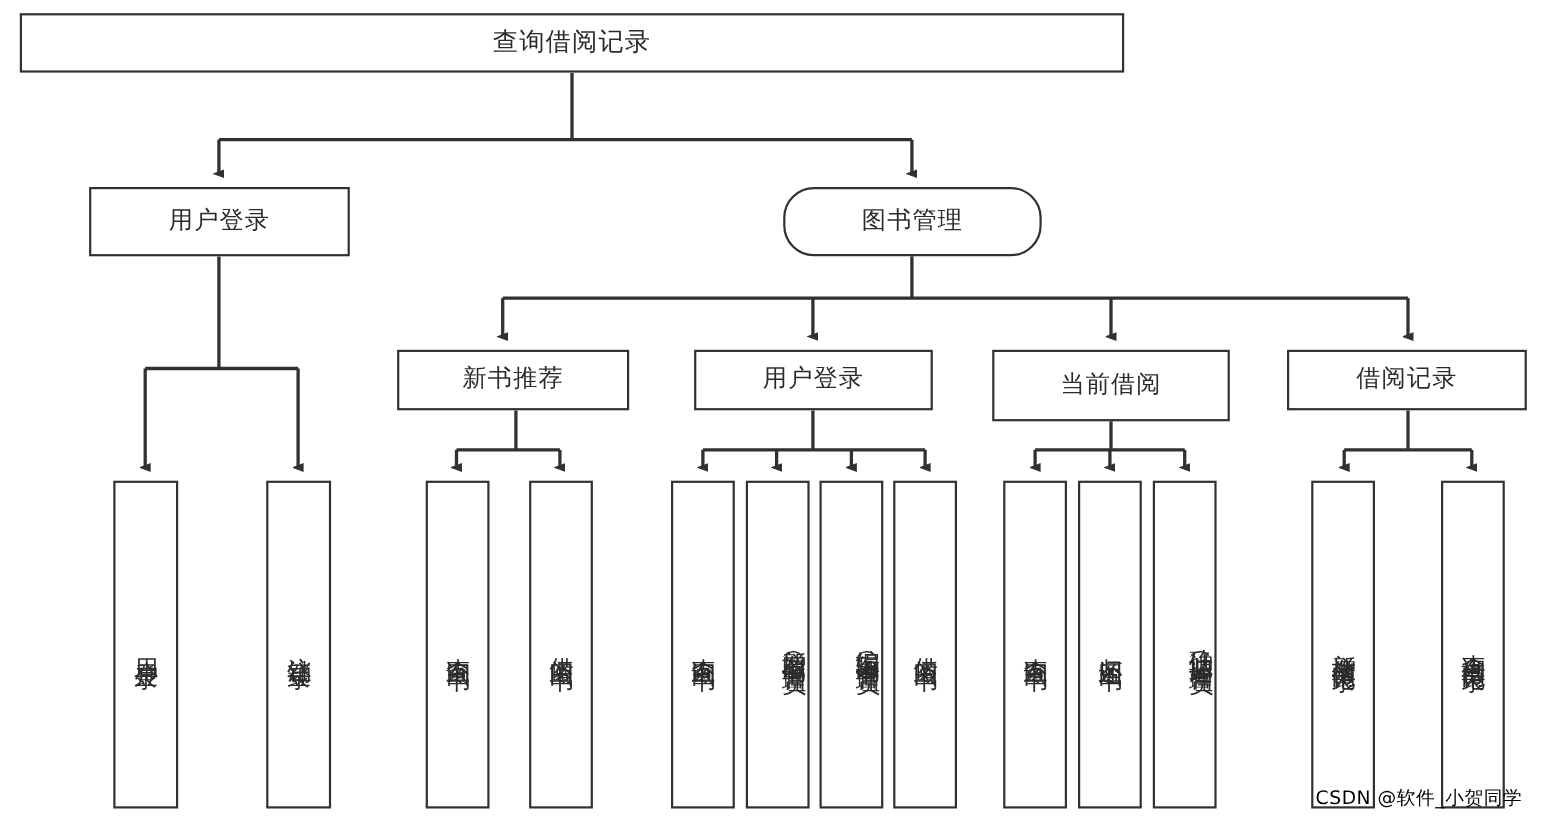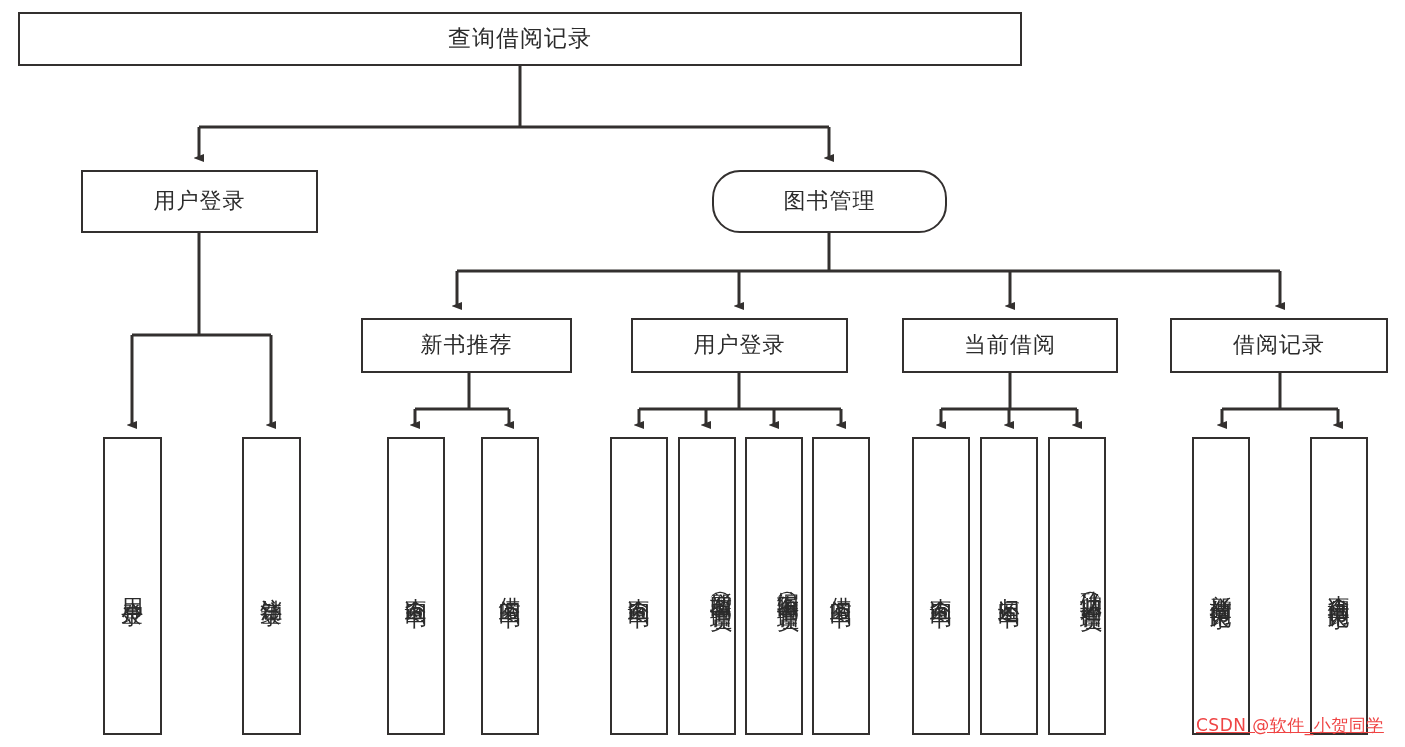--- a/index.html
+++ b/index.html
@@ -52,24 +52,23 @@
     padding: 6px 0;
     align-items: flex-start;
     justify-content: center;
   }
   .node-v.center-v {
     align-items: center;
   }
   .watermark {
     position: absolute;
     font-size: 17px;
-    color: #ef4444;
+    color: #000000;
     white-space: nowrap;
     letter-spacing: 0.5px;
-    text-decoration: underline;
   }
 </style>
 </head>
 <body>
 
 <div id="canvas">
 
   <svg id="edges" viewBox="0 0 1405 747" xmlns="http://www.w3.org/2000/svg">
     <defs>
       <marker id="arrow" markerWidth="10" markerHeight="10" refX="5" refY="5" orient="auto" markerUnits="userSpaceOnUse">
@@ -120,21 +119,21 @@
     </g>
   </svg>
 
   <div class="node node-h node-root" style="left:18px; top:12px; width:1004px; height:54px;">查询借阅记录</div>
 
   <div class="node node-h" style="left:81px; top:170px; width:237px; height:63px;">用户登录</div>
   <div class="node node-h" style="left:712px; top:170px; width:235px; height:63px;border-radius:28px;">图书管理</div>
 
   <div class="node node-h" style="left:361px; top:318px; width:211px; height:55px;">新书推荐</div>
   <div class="node node-h" style="left:631px; top:318px; width:217px; height:55px;">用户登录</div>
-  <div class="node node-h" style="left:902px; top:318px; width:216px; height:55px;">当前借阅</div>
+  <div class="node node-h" style="left:902px; top:318px; width:216px; height:65px;">当前借阅</div>
   <div class="node node-h" style="left:1170px; top:318px; width:218px; height:55px;">借阅记录</div>
 
   <div class="node node-v center-v" style="left:103px; top:437px; width:59px; height:298px;">用户登录</div>
   <div class="node node-v center-v" style="left:242px; top:437px; width:59px; height:298px;">注销登录</div>
 
   <div class="node node-v center-v" style="left:387px; top:437px; width:58px; height:298px;">查询图书</div>
   <div class="node node-v center-v" style="left:481px; top:437px; width:58px; height:298px;">借阅图书</div>
 
   <div class="node node-v center-v" style="left:610px; top:437px; width:58px; height:298px;">查询图书</div>
   <div class="node node-v" style="left:678px; top:437px; width:58px; height:298px;">新增图书（管理员）</div>

